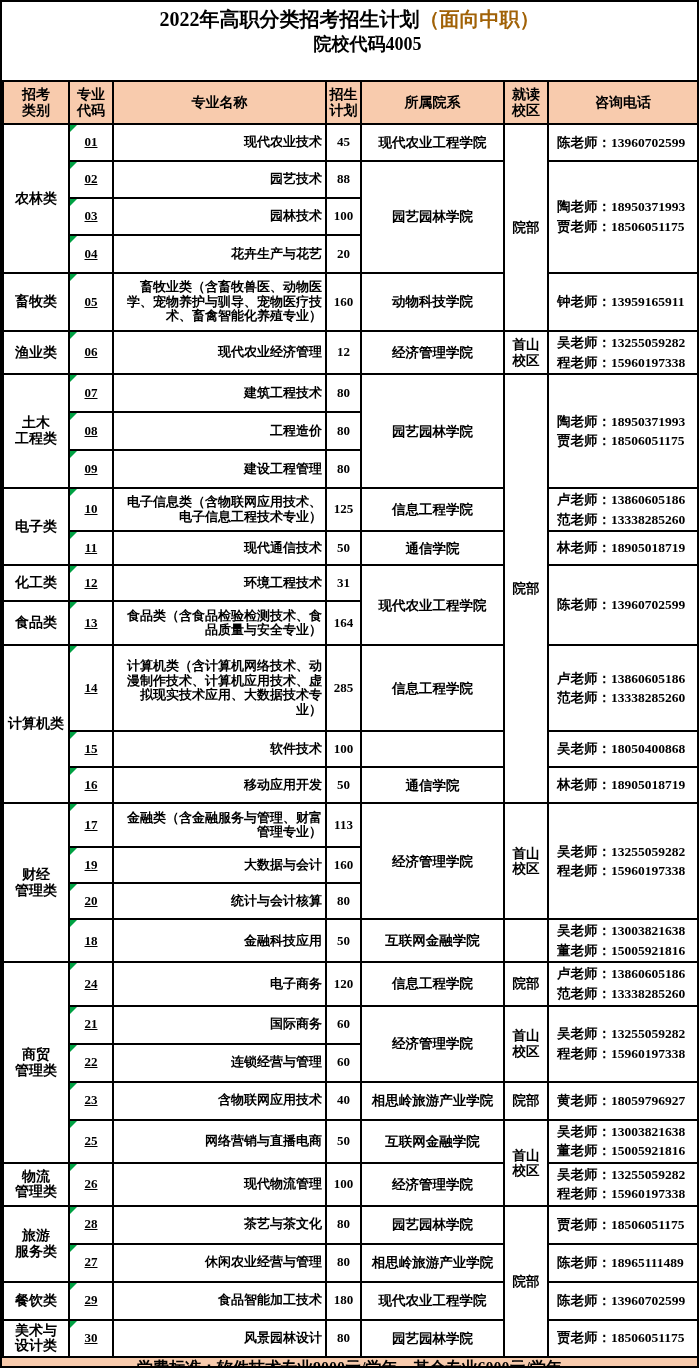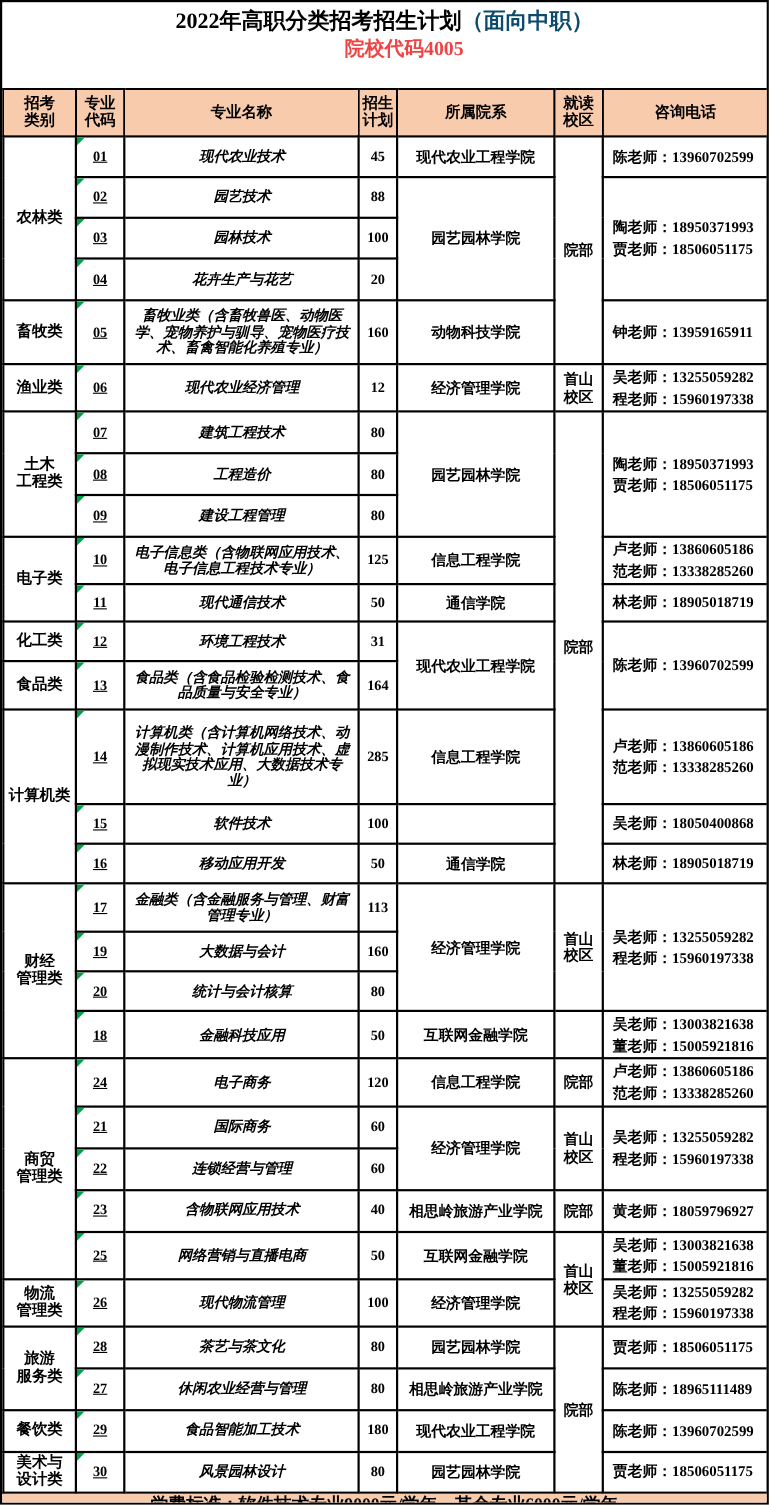--- a/index.html
+++ b/index.html
@@ -7,34 +7,34 @@
     width:699px;height:1368px;box-sizing:border-box;
     border:2px solid #000;
     font-family:"Liberation Serif","DejaVu Serif",serif;
     font-weight:bold;color:#000;
     display:flex;flex-direction:column;
     background:#fff;overflow:hidden;
   }
   .titlebox{height:78px;flex:0 0 auto;text-align:center;padding-top:5px;box-sizing:border-box;}
   .t1{font-size:20px;line-height:25px;}
   .t2{font-size:20px;line-height:25px;}
-  .t2 .red{color:#0c4a6e;}
-  .t3{font-size:18px;line-height:24px;color:#ef4444;margin-left:36px;}
+  .t2 .red{color:#a16207;}
+  .t3{font-size:18px;line-height:24px;color:#000000;margin-left:36px;}
   table{border-collapse:collapse;table-layout:fixed;width:100%;flex:0 0 auto;}
   th,td{
     border:2px solid #000;vertical-align:middle;text-align:center;
     padding:0;position:relative;white-space:pre-line;line-height:1.12;
     overflow:hidden;
   }
   thead tr{height:43px;}
   th{font-size:14px;background:#F8CBAD;}
   td{font-size:13px;}
   .c-cat{font-size:14px;}
   .c-code{font-size:13px;text-decoration:underline;}
-  .c-name{text-align:center;padding:1px 3px 1px 4px;font-style:italic;}
+  .c-name{text-align:right;padding:1px 3px 1px 4px;}
   .c-plan{font-size:13px;}
   .c-college{font-size:13.5px;}
   .c-campus{font-size:13.5px;}
   .c-phone{text-align:left;padding:1px 2px 1px 8px;font-size:13.5px;line-height:1.45;}
   .tri{
     position:absolute;top:0;left:0;width:0;height:0;display:block;
     border-top:7px solid #00A143;border-right:7px solid transparent;
   }
   .footer{
     flex:1 1 auto;background:#F8CBAD;border-top:0;

